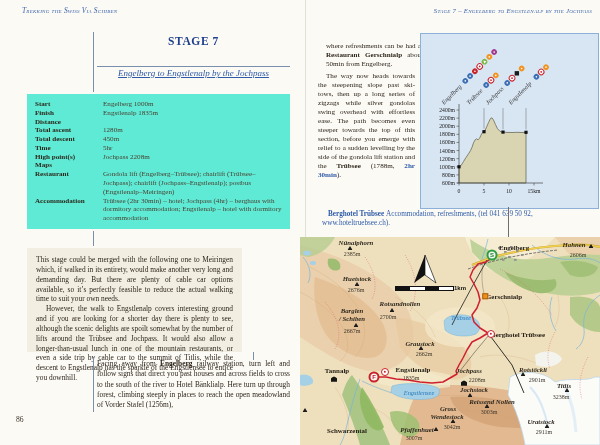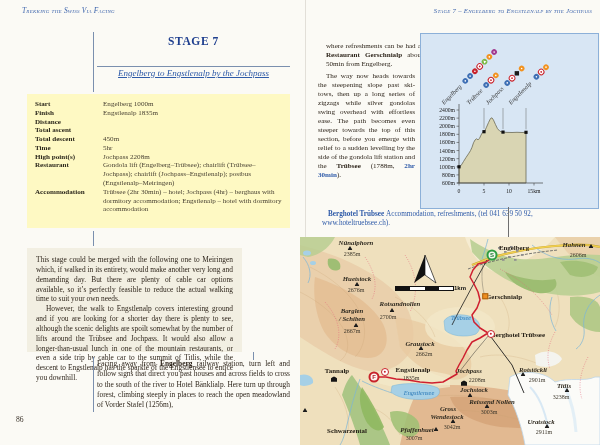--- a/index.html
+++ b/index.html
@@ -6,21 +6,21 @@
   #canvas{position:relative;width:600px;height:445px;background:#fbfaf5;
           font-family:"Liberation Serif",serif;overflow:hidden;color:#2f261c;}
   .abs{position:absolute;}
   
   .rh{font-style:italic;font-variant:small-caps;color:#3a62ab;font-size:7.4px;letter-spacing:.25px;}
   
   .vrule{width:1px;background:#7a8fae;}
   .stage-title{font-weight:bold;color:#1e3e8e;font-size:11.5px;letter-spacing:.6px;text-align:center;}
   .stage-sub{font-style:italic;color:#2e5aa8;font-size:9px;text-align:center;}
   .hline{height:1px;background:#7a8fae;}
-  .info-box{background:#fef9c3;padding:6px 8px;font-size:7.1px;line-height:1.24;}
+  .info-box{background:#5eead4;padding:6px 8px;font-size:7.1px;line-height:1.24;}
   .irow{display:grid;grid-template-columns:64px 1fr;column-gap:4px;}
   .ilab{font-weight:bold;color:#2c281c;}
   .ival{color:#4a4334;}
   .intro-box{background:#f2efe2;padding:7px 9px;font-size:7.4px;line-height:1.33;text-align:justify;}
   .intro-box p{margin:0;}
   .intro-box p + p{text-indent:10px;}
   .bodytext{font-size:7.4px;line-height:1.36;text-align:justify;}
   .pagenum{font-size:7.6px;color:#3b332a;}
   .seg-b{font-weight:bold;}
   .seg-bb{font-weight:bold;color:#2e5aa8;}
@@ -54,55 +54,57 @@
   .mk-house{width:6px;height:5.5px;background:#151515;clip-path:polygon(50% 0,100% 38%,100% 100%,0 100%,0 38%);}
   
   .sbar{display:flex;height:3px;border:.8px solid #111;background:#fff;}
   .sbar span{height:100%;}
 </style>
 </head>
 <body>
 
 <div id="canvas">
 
-  <div class="abs rh" style="left:22px;top:6px;">Trekking the Swiss Via Facing</div>
+  <div class="abs rh" style="left:22px;top:6px;">Trekking the Swiss Via Schiben</div>
 
   <div class="abs vrule" style="left:93px;top:32px;height:60px;"></div>
   <div class="abs stage-title" style="left:97px;top:35px;width:193px;">STAGE 7</div>
   <div class="abs stage-sub" style="left:97px;top:68px;width:193px;text-decoration:underline;">Engelberg to Engstlenalp by the Jochpass</div>
   <div class="abs hline" style="left:97px;top:66px;width:193px;"></div>
 
   <div class="abs info-box" style="left:27px;top:94px;width:263px;box-sizing:border-box;min-height:134px;">
     <div class="irow">
         <span class="ilab">Start</span>
         <span class="ival">Engelberg 1000m</span>
       </div>
     <div class="irow">
         <span class="ilab">Finish</span>
         <span class="ival">Engstlenalp 1835m</span>
       </div>
     <div class="irow">
         <span class="ilab">Distance</span>
       </div>
     <div class="irow">
         <span class="ilab">Total ascent</span>
+        <span class="ival">1280m</span>
       </div>
     <div class="irow">
         <span class="ilab">Total descent</span>
         <span class="ival">450m</span>
       </div>
     <div class="irow">
         <span class="ilab">Time</span>
         <span class="ival">5hr</span>
       </div>
     <div class="irow">
         <span class="ilab">High point(s)</span>
         <span class="ival">Jochpass 2208m</span>
       </div>
     <div class="irow">
+        <span class="ilab">Maps</span>
       </div>
     <div class="irow">
         <span class="ilab">Restaurant</span>
         <span class="ival">Gondola lift (Engelberg–Trübsee); chairlift (Trübsee–Jochpass); chairlift (Jochpass–Engstlenalp); postbus (Engstlenalp–Meiringen)</span>
       </div>
     <div class="irow">
         <span class="ilab">Accommodation</span>
         <span class="ival">Trübsee (2hr 30min) – hotel; Jochpass (4hr) – berghaus with dormitory accommodation; Engstlenalp – hotel with dormitory accommodation</span>
       </div>
   </div>

